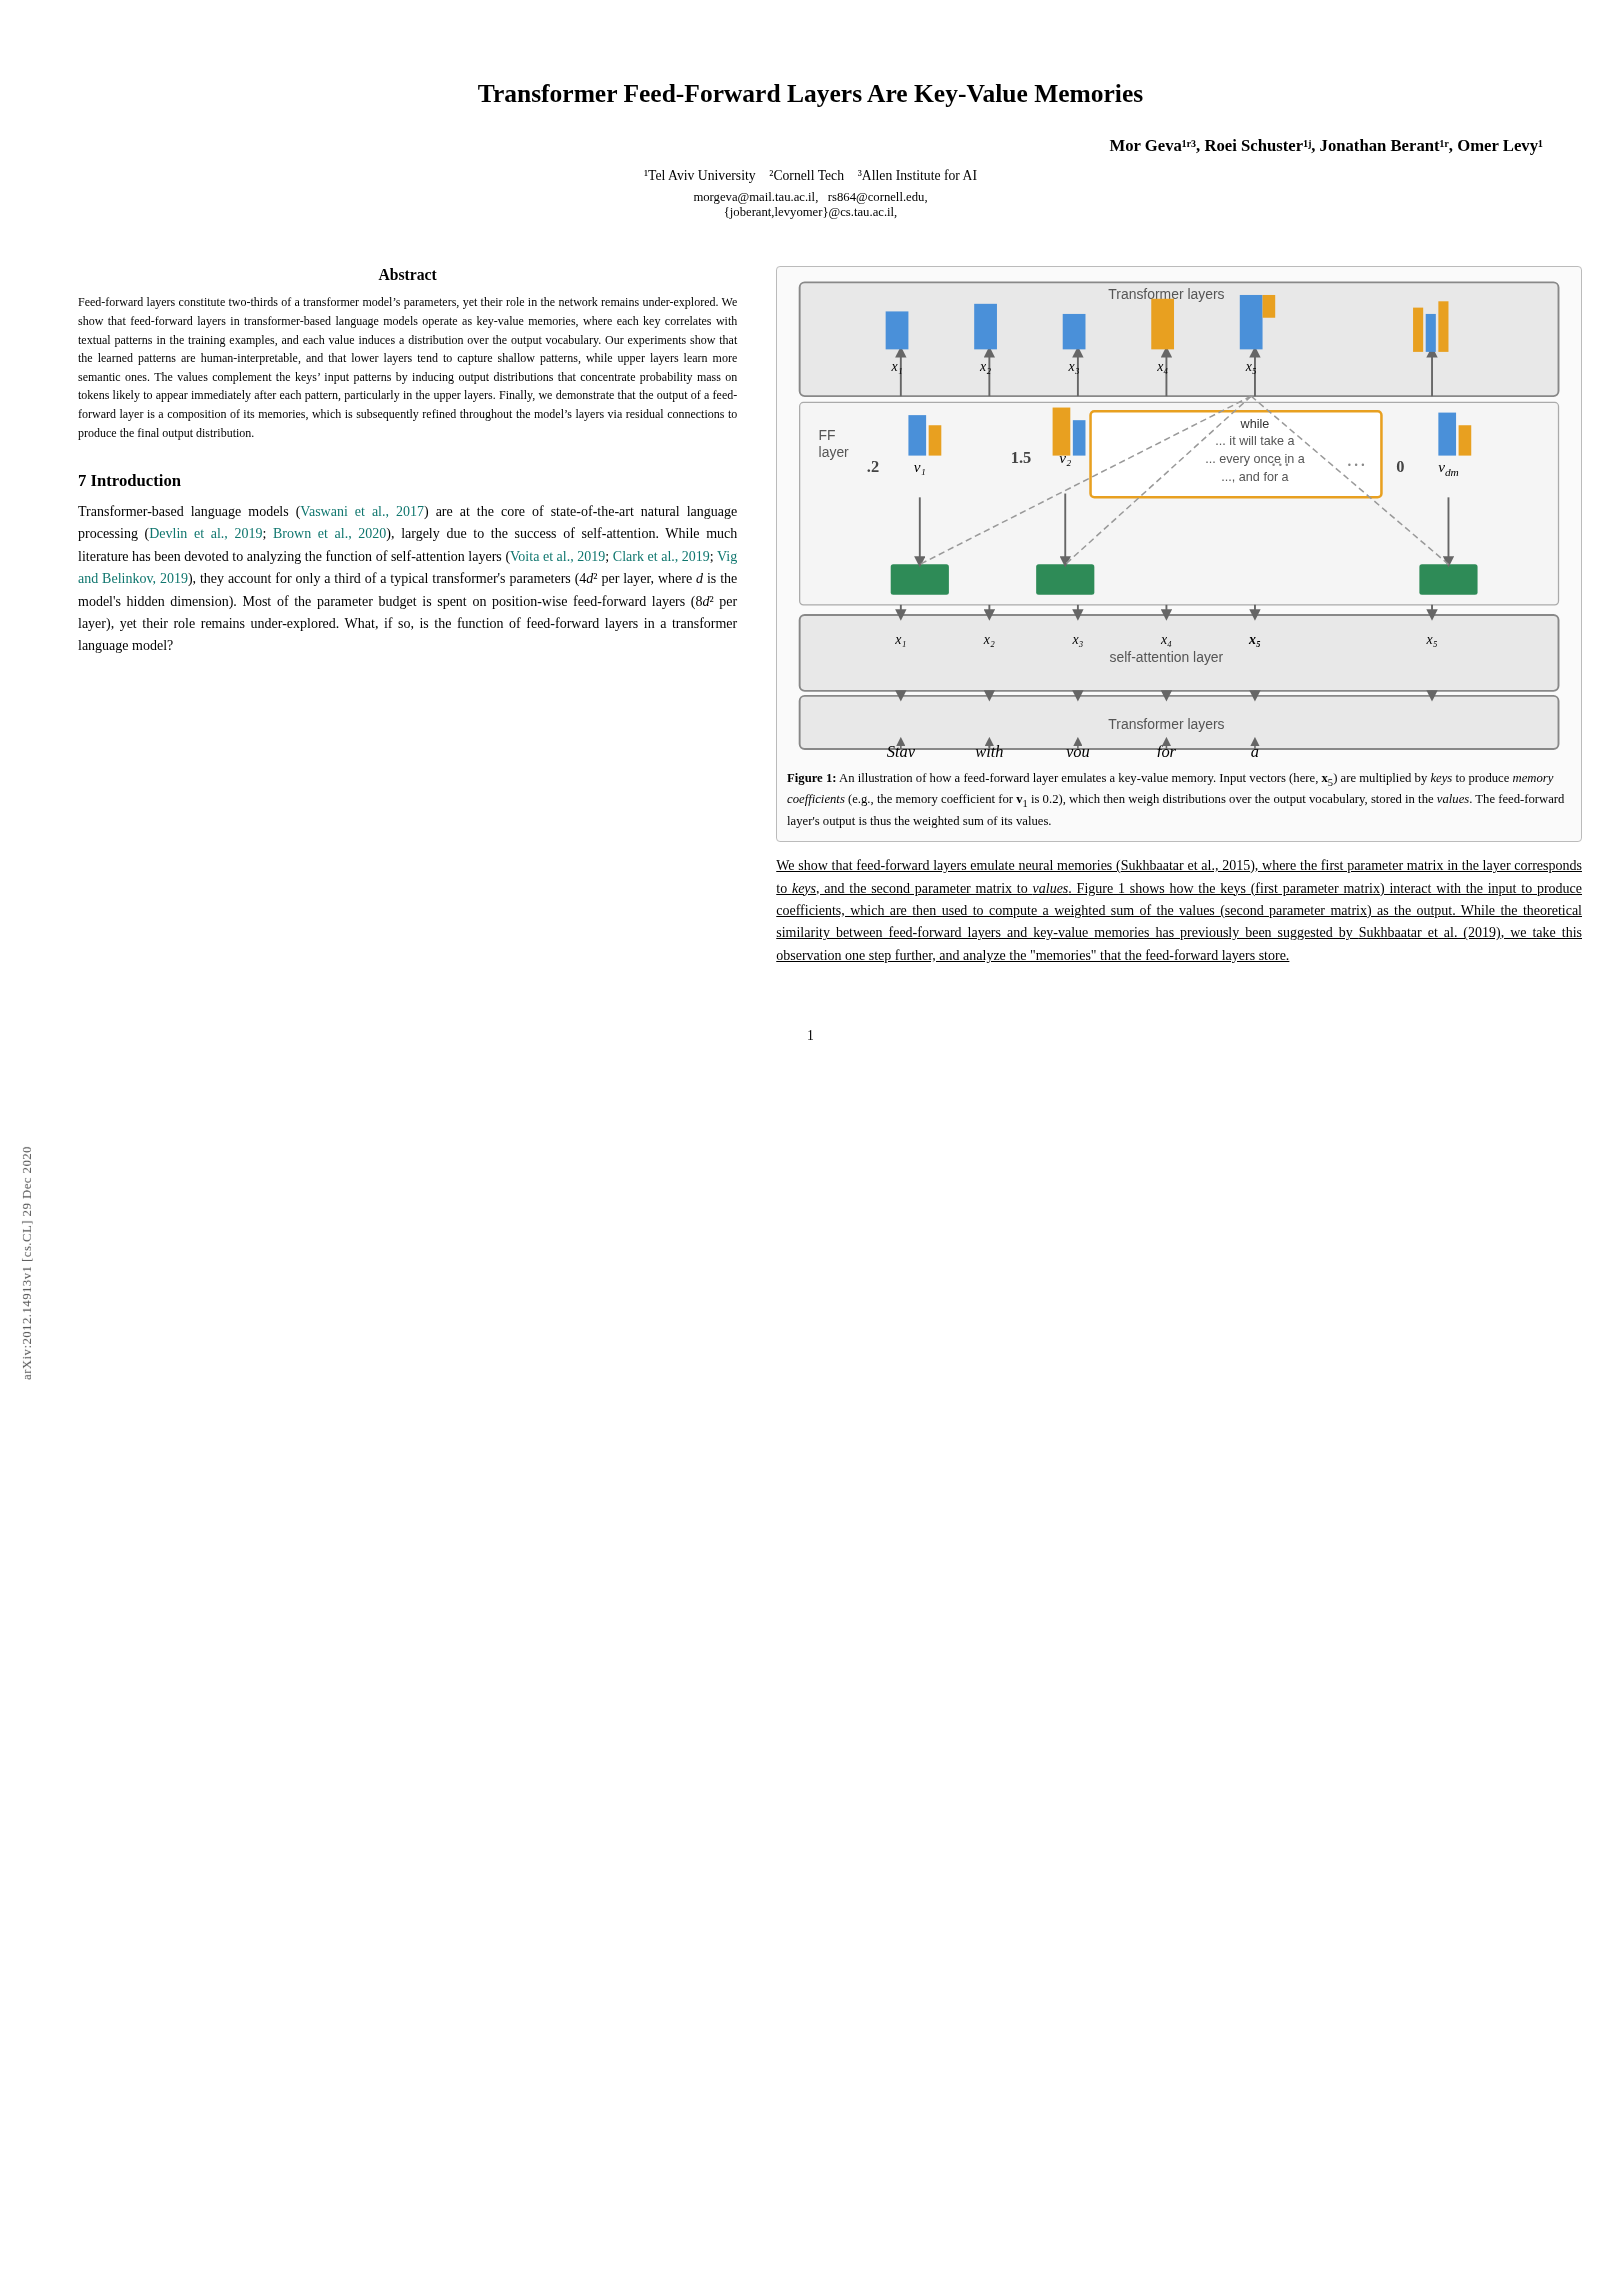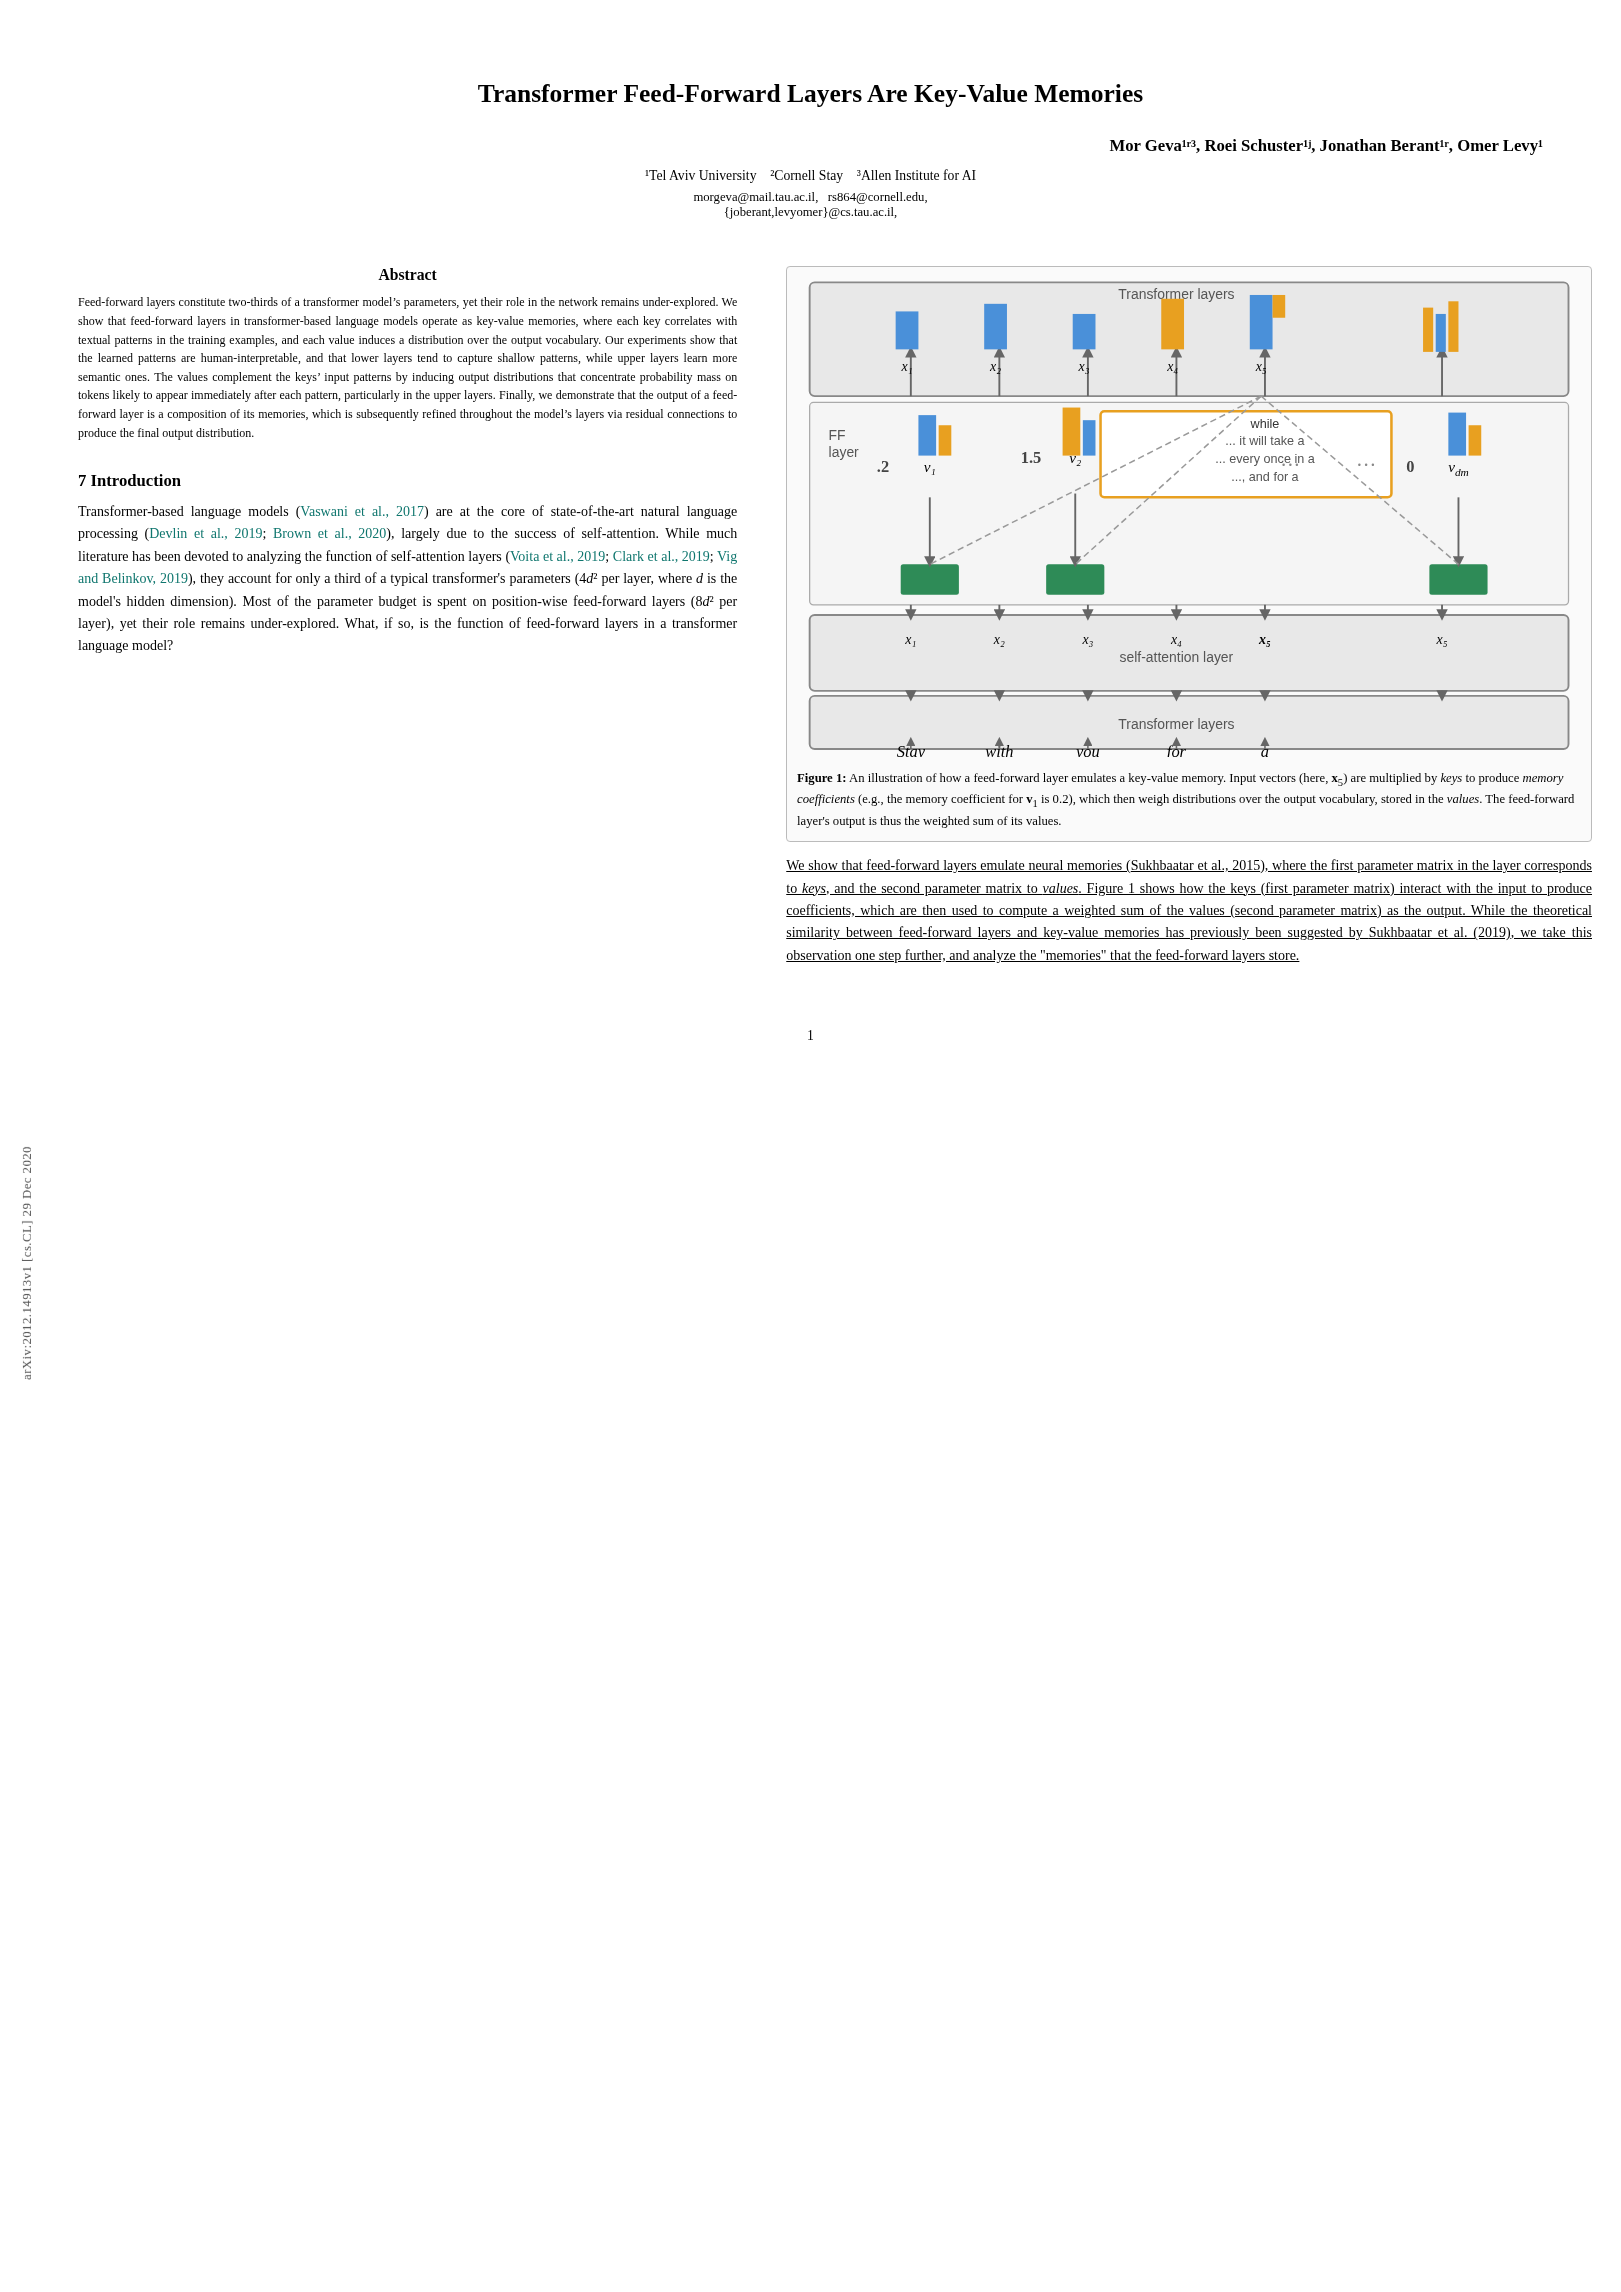--- a/index.html
+++ b/index.html
@@ -53,21 +53,21 @@
       white-space: nowrap;
       transform-origin: center center;
       writing-mode: vertical-rl;
       text-orientation: mixed;
       transform: rotate(180deg);
       letter-spacing: 0.5px;
     }
     
     .two-col {
       display: flex;
-      gap: 49px;
+      gap: 39px;
       margin-top: 9.8px;
     }
     .col-left {
       width: 45%;
       flex-shrink: 0;
     }
     .col-right {
       width: 55%;
       flex-shrink: 0;
     }
@@ -143,21 +143,21 @@
 <div class="page-wrapper">
 
   <div class="arxiv-label">arXiv:2012.14913v1  [cs.CL]  29 Dec 2020</div>
 
   <div class="paper-title">Transformer Feed-Forward Layers Are Key-Value Memories</div>
 
   <div class="authors">Mor Geva¹ʳ³, Roei Schuster¹ʲ, Jonathan Berant¹ʳ, Omer Levy¹</div>
 
   <div class="affiliations">
     <span>¹Tel Aviv University</span>&nbsp;&nbsp;&nbsp;
-    <span>²Cornell Stay</span>&nbsp;&nbsp;&nbsp;
+    <span>²Cornell Tech</span>&nbsp;&nbsp;&nbsp;
     <span>³Allen Institute for AI</span>
   </div>
   <div class="emails">
     morgeva@mail.tau.ac.il,&nbsp;&nbsp;&nbsp;rs864@cornell.edu,<br>
     {joberant,levyomer}@cs.tau.ac.il,
   </div>
 
   <div class="two-col">
 
     <div class="col-left">

